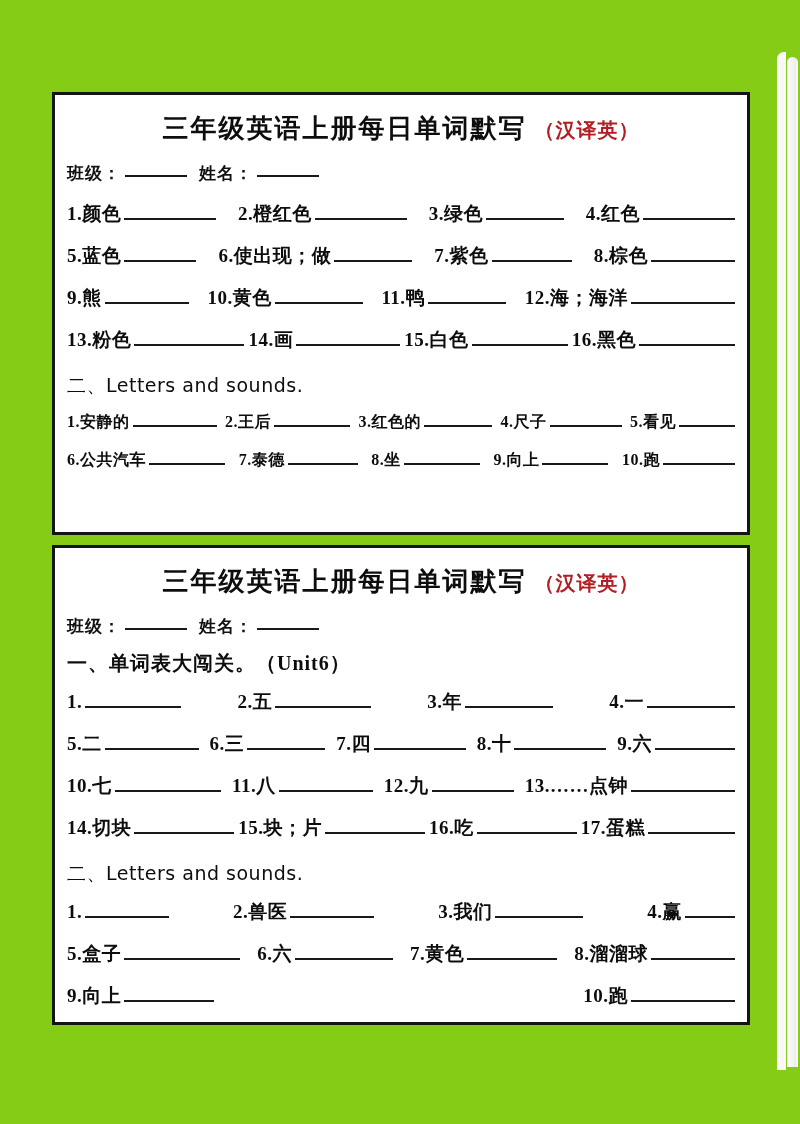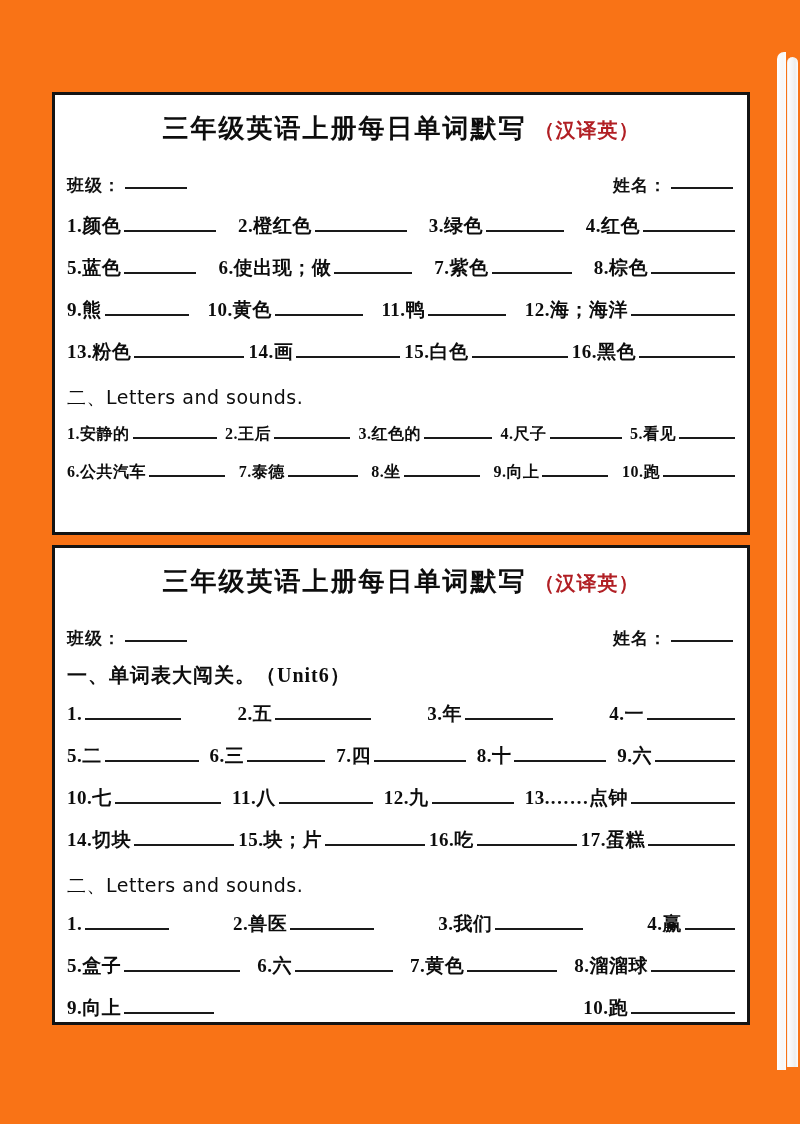--- a/index.html
+++ b/index.html
@@ -7,21 +7,21 @@
     width: 800px;
     height: 1124px;
     background: #ffffff;
     font-family: "Liberation Serif", "DejaVu Serif", serif;
     overflow: hidden;
   }
   .page {
     position: relative;
     width: 800px;
     height: 1124px;
-    background: #f97316;
+    background: #84cc16;
   }
 
   
   .scroll-track {
     position: absolute;
     top: 57px;
     right: 2px;
     width: 11px;
     height: 1010px;
     background: linear-gradient(to right, #fdfdfd 0%, #f4f4f4 45%, #ededed 70%, #fbfbfb 100%);
@@ -69,24 +69,24 @@
   .sheet-title-sub {
     font-size: 20px;
     font-weight: bold;
     color: #b11f24;
     letter-spacing: 1px;
     white-space: nowrap;
   }
 
   .meta-row {
     display: flex;
-    justify-content: space-between;
+    justify-content: flex-start;
     align-items: baseline;
     gap: 12px;
-    margin-top: 28px;
+    margin-top: 16px;
     margin-bottom: 8px;
     padding-right: 2px;
   }
   .meta-item {
     font-size: 17px;
     font-weight: bold;
     color: #111;
     white-space: nowrap;
     letter-spacing: 1px;
   }

